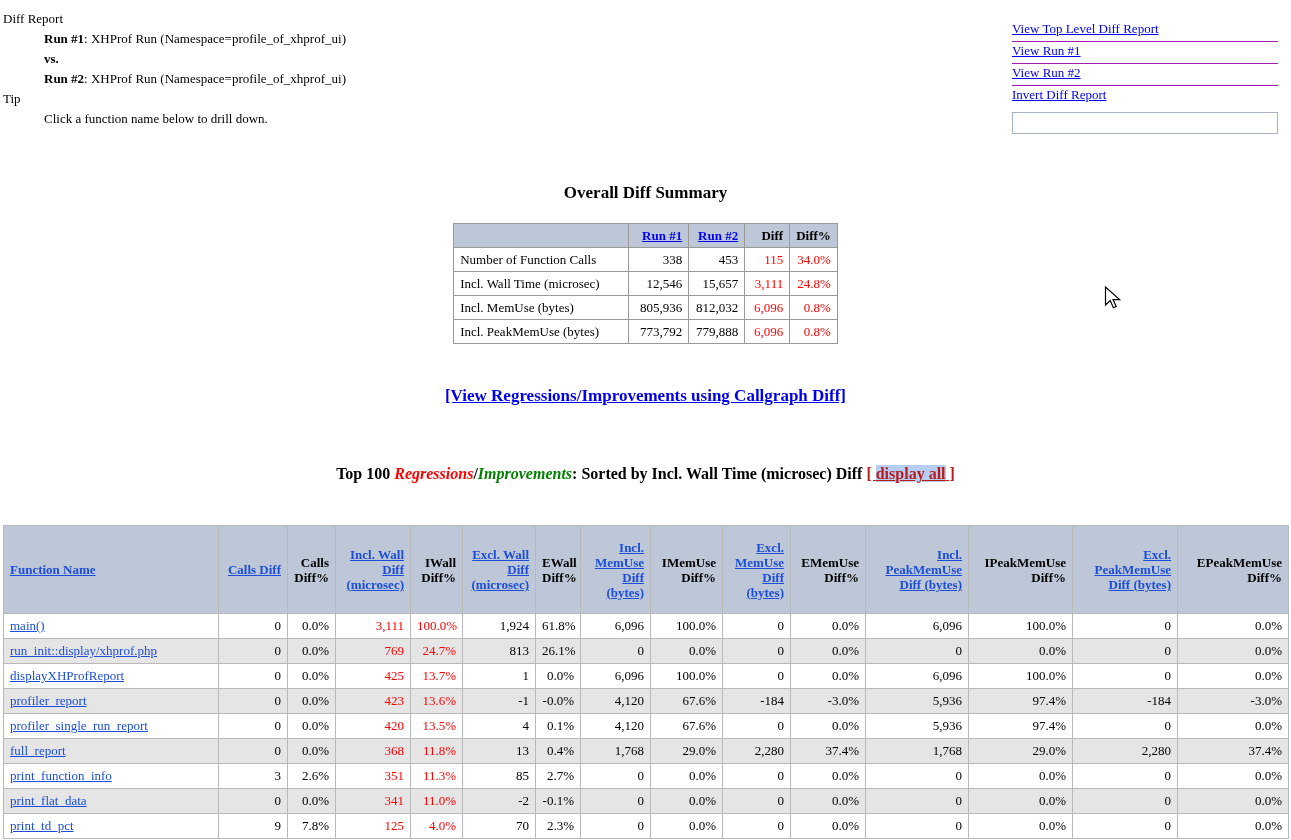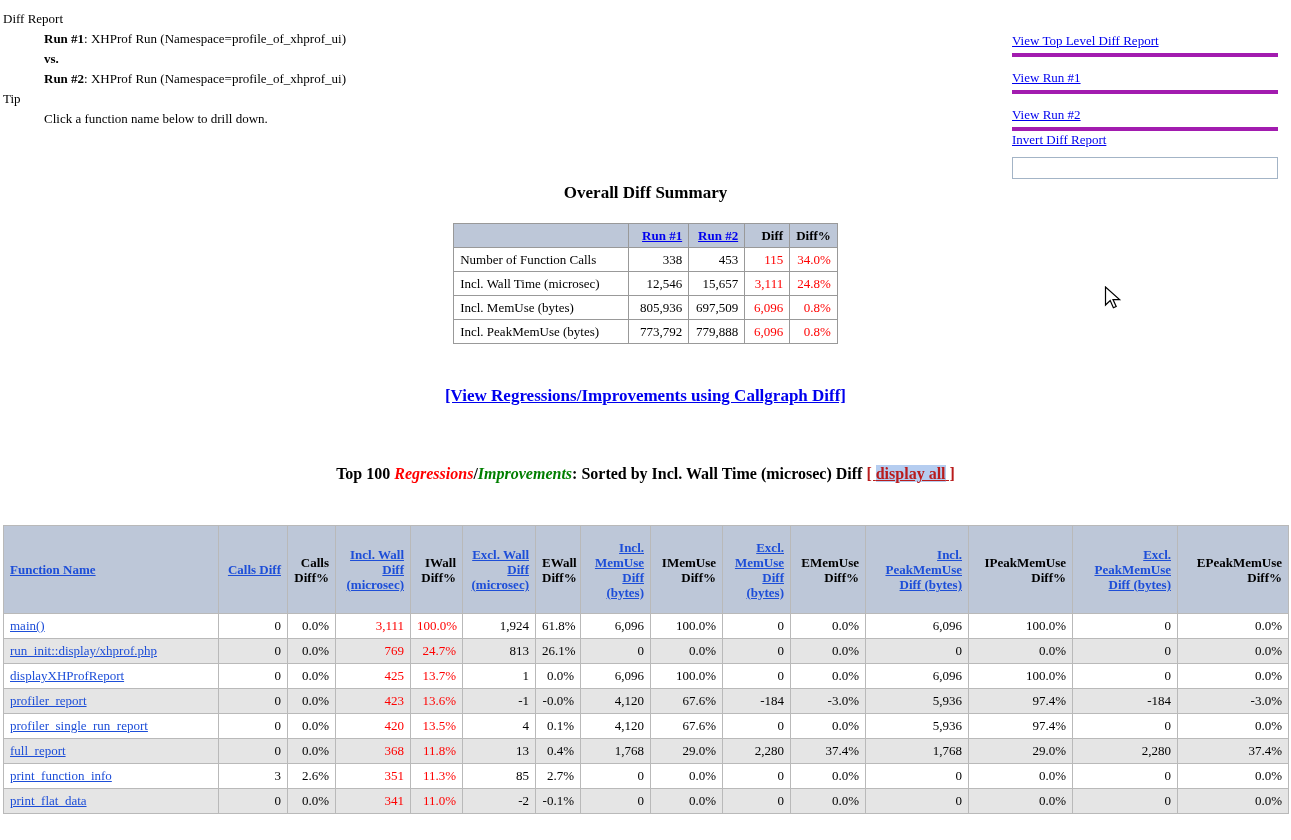--- a/index.html
+++ b/index.html
@@ -14,21 +14,21 @@
   a { cursor: pointer; }
   .b { font-weight: bold; }
 
   
   .left-info { padding: 9px 16px 0 3px; line-height: 20px; }
   .indent { margin-left: 41px; }
 
   
   .nav-box { position: absolute; top: 20px; left: 1012px; width: 266px; }
   .nav-link { display: block; color: #0000ee; text-decoration: underline; padding: 1px 0 4px; line-height: 16px; }
-  .nav-link.sep { border-bottom: 4px solid #a21caf; margin-top: 12px; }
+  .nav-link.sep { border-bottom: 1px solid #a21caf; }
   .nav-input { display: block; margin-top: 5px; width: 266px; height: 22px; border: 1px solid #a3b4c6; outline: none; font-family: "Liberation Serif", serif; font-size: 13px; padding: 2px 4px; }
 
   
   .summary-title { text-align: center; font-weight: bold; font-size: 17px; line-height: 18px; margin: 55px 0 0 0; }
   .callgraph-line { text-align: center; margin: 43px 0 0 0; font-size: 17px; line-height: 18px; font-weight: bold; }
   .callgraph-line a { color: #0000ee; text-decoration: underline; }
   .top100-title { text-align: center; font-weight: bold; font-size: 16px; line-height: 17px; margin: 60px 0 0 0; }
   .top100-title .reg { font-style: italic; }
   .top100-title a { color: #b91c1c; text-decoration: underline; }
 
@@ -112,21 +112,21 @@
       <tr>
         <td class="label">Incl. Wall Time (microsec)</td>
         <td>12,546</td>
         <td>15,657</td>
         <td class="red">3,111</td>
         <td class="red">24.8%</td>
       </tr>
       <tr>
         <td class="label">Incl. MemUse (bytes)</td>
         <td>805,936</td>
-        <td>697,509</td>
+        <td>812,032</td>
         <td class="red">6,096</td>
         <td class="red">0.8%</td>
       </tr>
       <tr>
         <td class="label">Incl. PeakMemUse (bytes)</td>
         <td>773,792</td>
         <td>779,888</td>
         <td class="red">6,096</td>
         <td class="red">0.8%</td>
       </tr>
@@ -308,18 +308,35 @@
         <td>-0.1%</td>
         <td>0</td>
         <td>0.0%</td>
         <td>0</td>
         <td>0.0%</td>
         <td>0</td>
         <td>0.0%</td>
         <td>0</td>
         <td>0.0%</td>
       </tr>
+      <tr>
+        <td class="fname"><a>print_td_pct</a></td>
+        <td>9</td>
+        <td>7.8%</td>
+        <td class="red">125</td>
+        <td class="red">4.0%</td>
+        <td>70</td>
+        <td>2.3%</td>
+        <td>0</td>
+        <td>0.0%</td>
+        <td>0</td>
+        <td>0.0%</td>
+        <td>0</td>
+        <td>0.0%</td>
+        <td>0</td>
+        <td>0.0%</td>
+      </tr>
     </tbody>
 </table>
 
 <svg class="cursor" width="22" height="26" viewBox="0 0 22 26">
   <path d="M1.5,1 L1.5,19 L6.2,14.6 L9.4,21.8 L12.2,20.5 L9,13.6 L15.6,13.6 Z" fill="#ffffff" stroke="#000000" stroke-width="1.2"></path>
 </svg>
 
 </body></html>

